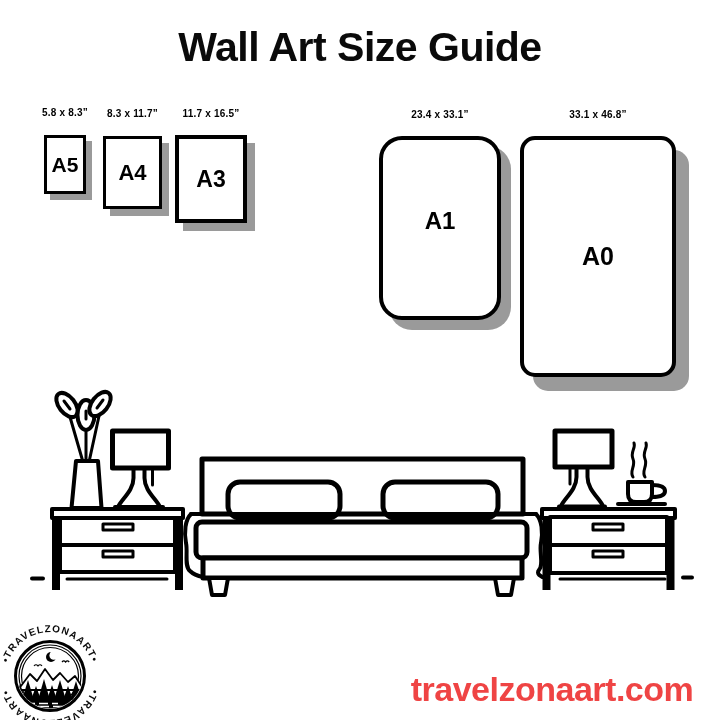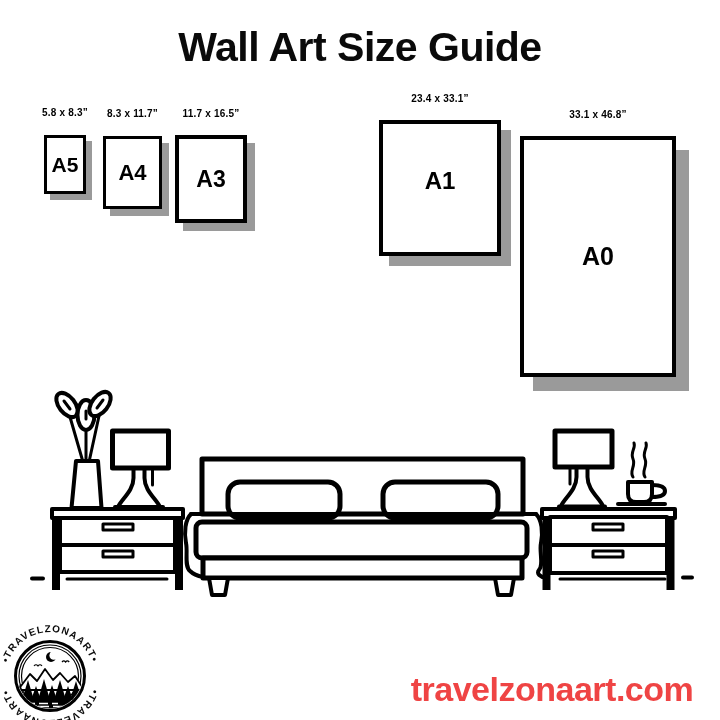--- a/index.html
+++ b/index.html
@@ -14,22 +14,22 @@
   .frame{position:absolute;background:#fff;border:4px solid #000;box-sizing:border-box;
          display:flex;align-items:center;justify-content:center;}
   .frame .letter{font-weight:bold;color:#000;}
   .size-label{position:absolute;bottom:100%;margin-bottom:20px;left:50%;
               transform:translateX(-50%);font-size:10px;font-weight:bold;
               white-space:nowrap;letter-spacing:0.2px;color:#000;}
   #f-a5{left:44px; top:135px;width:42px; height:59px; border-width:3px;box-shadow:6px 6px 0 #9a9a9a;}
   #f-a4{left:103px;top:136px;width:59px; height:73px; border-width:3px;box-shadow:7px 7px 0 #9a9a9a;}
   #f-a3{left:175px;top:135px;width:72px; height:88px;box-shadow:8px 8px 0 #9a9a9a;}
   #f-a2{left:261px;top:135px;width:100px;height:139px;box-shadow:9px 9px 0 #9a9a9a;}
-  #f-a1{left:379px;top:120px;width:122px;height:136px;box-shadow:10px 10px 0 #9a9a9a;}
-  #f-a0{left:520px;top:136px;width:156px;height:241px;box-shadow:13px 14px 0 #9a9a9a;}
+  #f-a1{left:379px;top:136px;width:122px;height:184px;box-shadow:10px 10px 0 #9a9a9a;border-radius:23px;}
+  #f-a0{left:520px;top:136px;width:156px;height:241px;box-shadow:13px 14px 0 #9a9a9a;border-radius:15px;}
   #f-a5 .letter{font-size:21px;} #f-a4 .letter{font-size:22px;}
   #f-a3 .letter{font-size:23px;} #f-a2 .letter{font-size:23px;}
   #f-a1 .letter{font-size:24px;margin-top:-14px;} #f-a0 .letter{font-size:25px;}
 
   
   .scene{position:absolute;left:0;top:380px;width:720px;height:220px;}
   .ln{fill:none;stroke:#000;stroke-width:4;stroke-linecap:round;stroke-linejoin:round;}
   .fw{fill:#fff;stroke:#000;stroke-width:4;stroke-linecap:round;stroke-linejoin:round;}
   .fw5{fill:#fff;stroke:#000;stroke-width:5;stroke-linecap:round;stroke-linejoin:round;}
   .thin{fill:none;stroke:#000;stroke-width:3;stroke-linecap:round;stroke-linejoin:round;}

